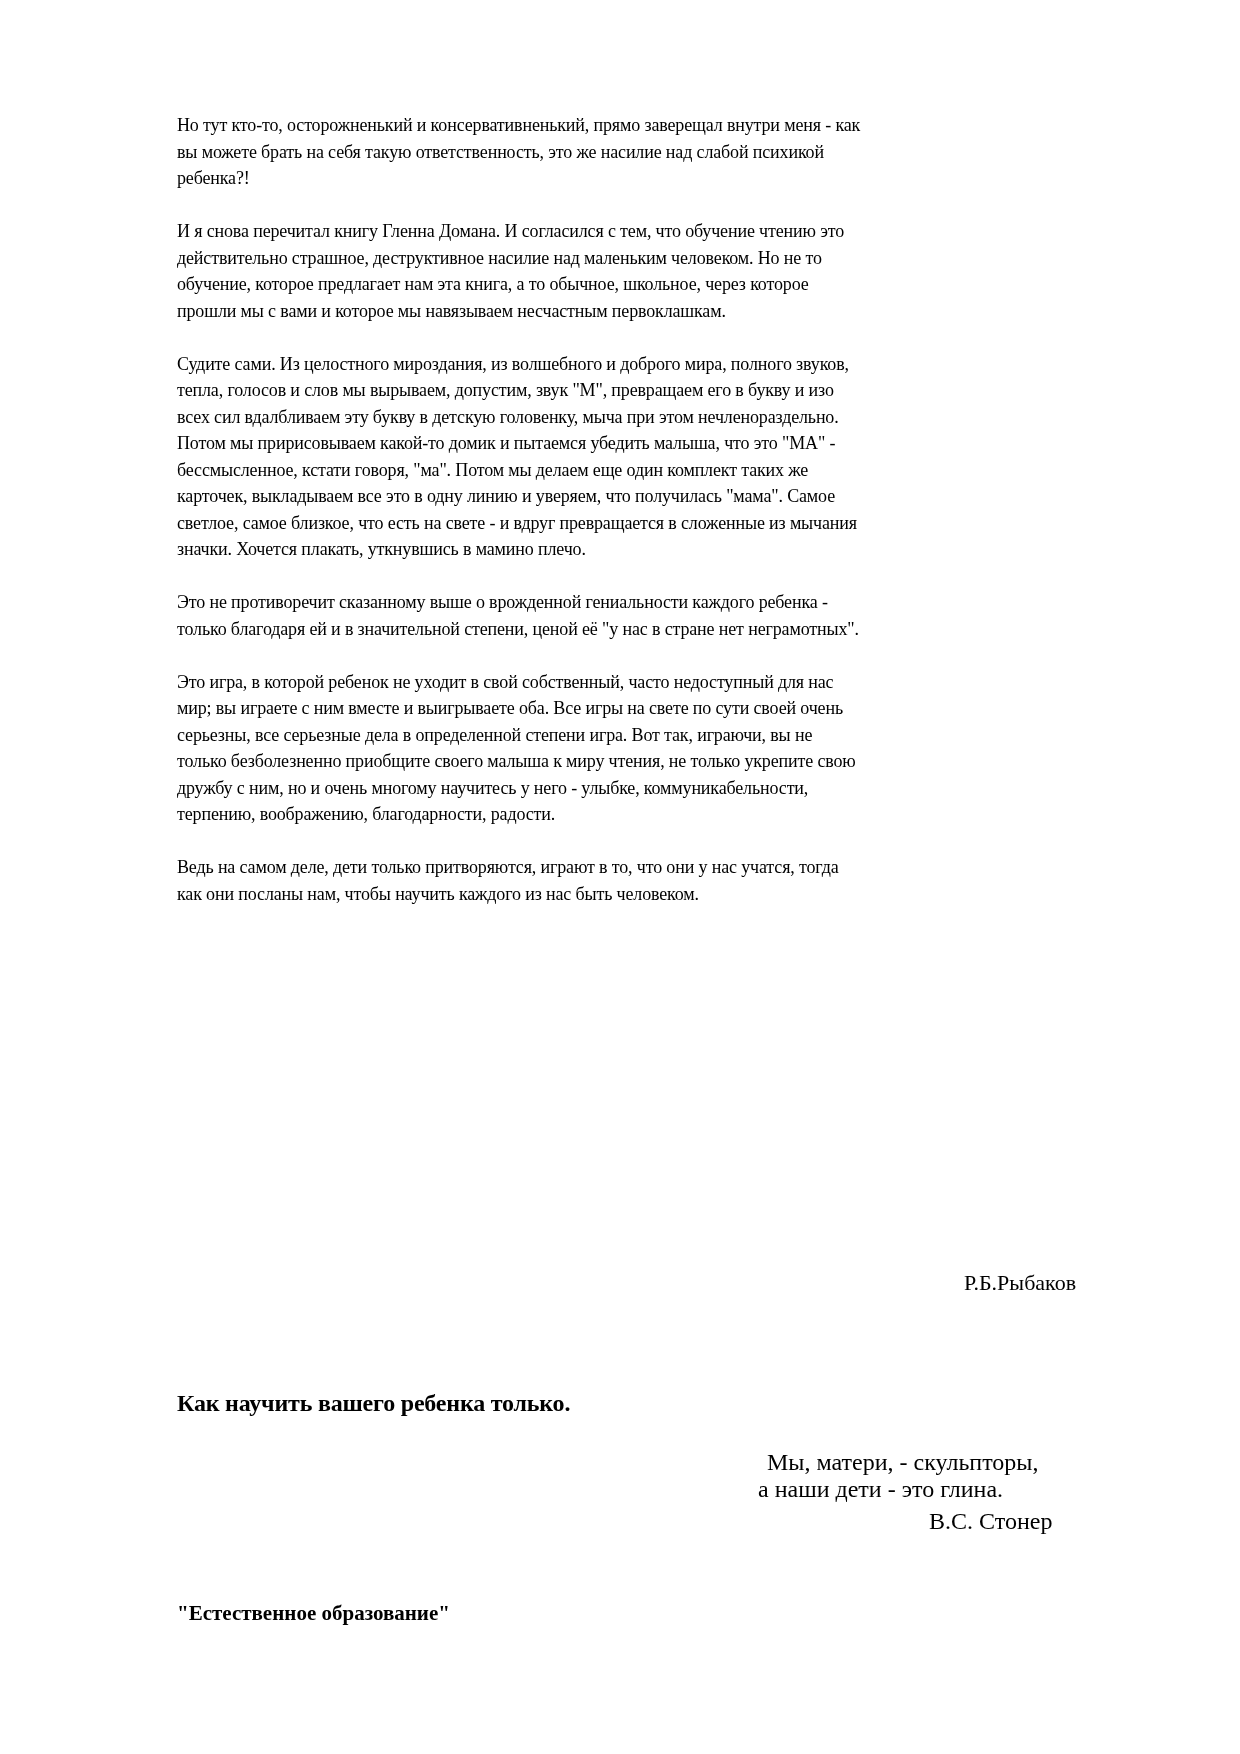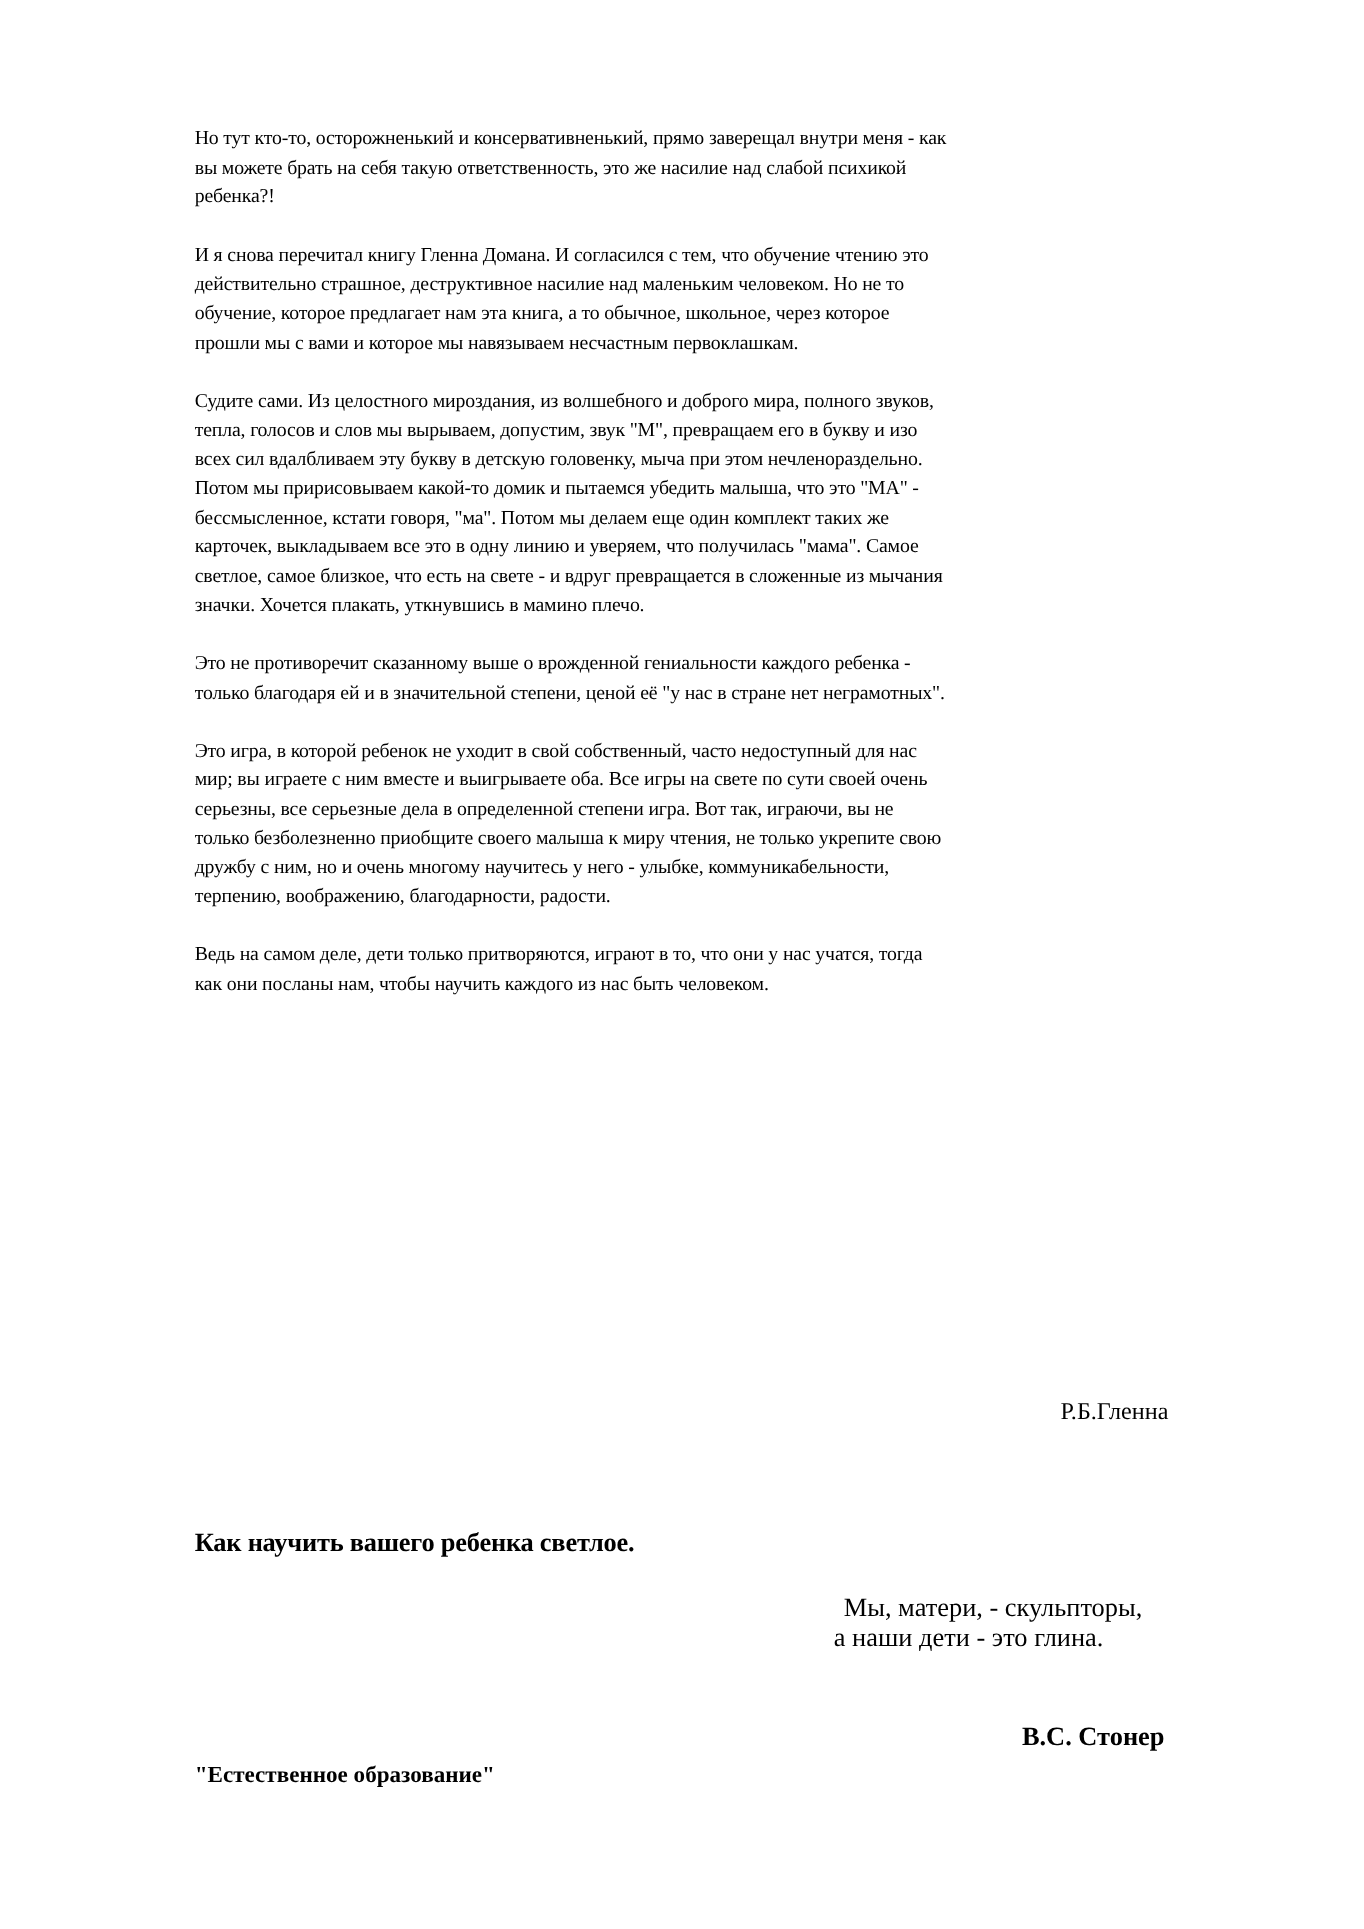--- a/index.html
+++ b/index.html
@@ -44,21 +44,21 @@
       line-height: 30px;
       letter-spacing: -0.2px;
     }
     .epigraph {
       position: absolute;
       font-size: 24px;
       line-height: 26px;
     }
     .ep-1 { left: 767px; top: 1449px; }
     .ep-2 { left: 758px; top: 1476px; }
-    .ep-3 { left: 929px; top: 1566px; font-weight: bold; }
+    .ep-3 { left: 929px; top: 1508px; }
     .subheading {
       position: absolute;
       left: 177px;
       top: 1600px;
       font-size: 21px;
       font-weight: bold;
       line-height: 26px;
     }
   </style>
 </head>
@@ -85,21 +85,21 @@
   <p class="para">Это игра, в которой ребенок не уходит в свой собственный, часто недоступный для нас
 мир;  вы играете с ним вместе и выигрываете оба. Все игры на свете по сути своей очень
 серьезны, все серьезные дела в определенной степени игра. Вот так, играючи, вы не
 только безболезненно приобщите своего малыша к миру чтения, не только укрепите свою
 дружбу с ним, но и очень многому научитесь у него - улыбке, коммуникабельности,
 терпению, воображению, благодарности, радости.</p>
   <p class="para">Ведь на самом деле, дети только притворяются, играют в то, что они у нас учатся, тогда
 как они посланы нам, чтобы научить каждого из нас быть человеком.</p>
 </div>
 
-<div class="signature">Р.Б.Гленна</div>
+<div class="signature">Р.Б.Рыбаков</div>
 
-<div class="heading">Как научить вашего ребенка светлое.</div>
+<div class="heading">Как научить вашего ребенка только.</div>
 
 <div class="epigraph ep-1">Мы, матери, - скульпторы,</div>
 <div class="epigraph ep-2">а наши дети - это глина.</div>
 <div class="epigraph ep-3">В.С. Стонер</div>
 
 <div class="subheading">"Естественное образование"</div>
 
 </body></html>

